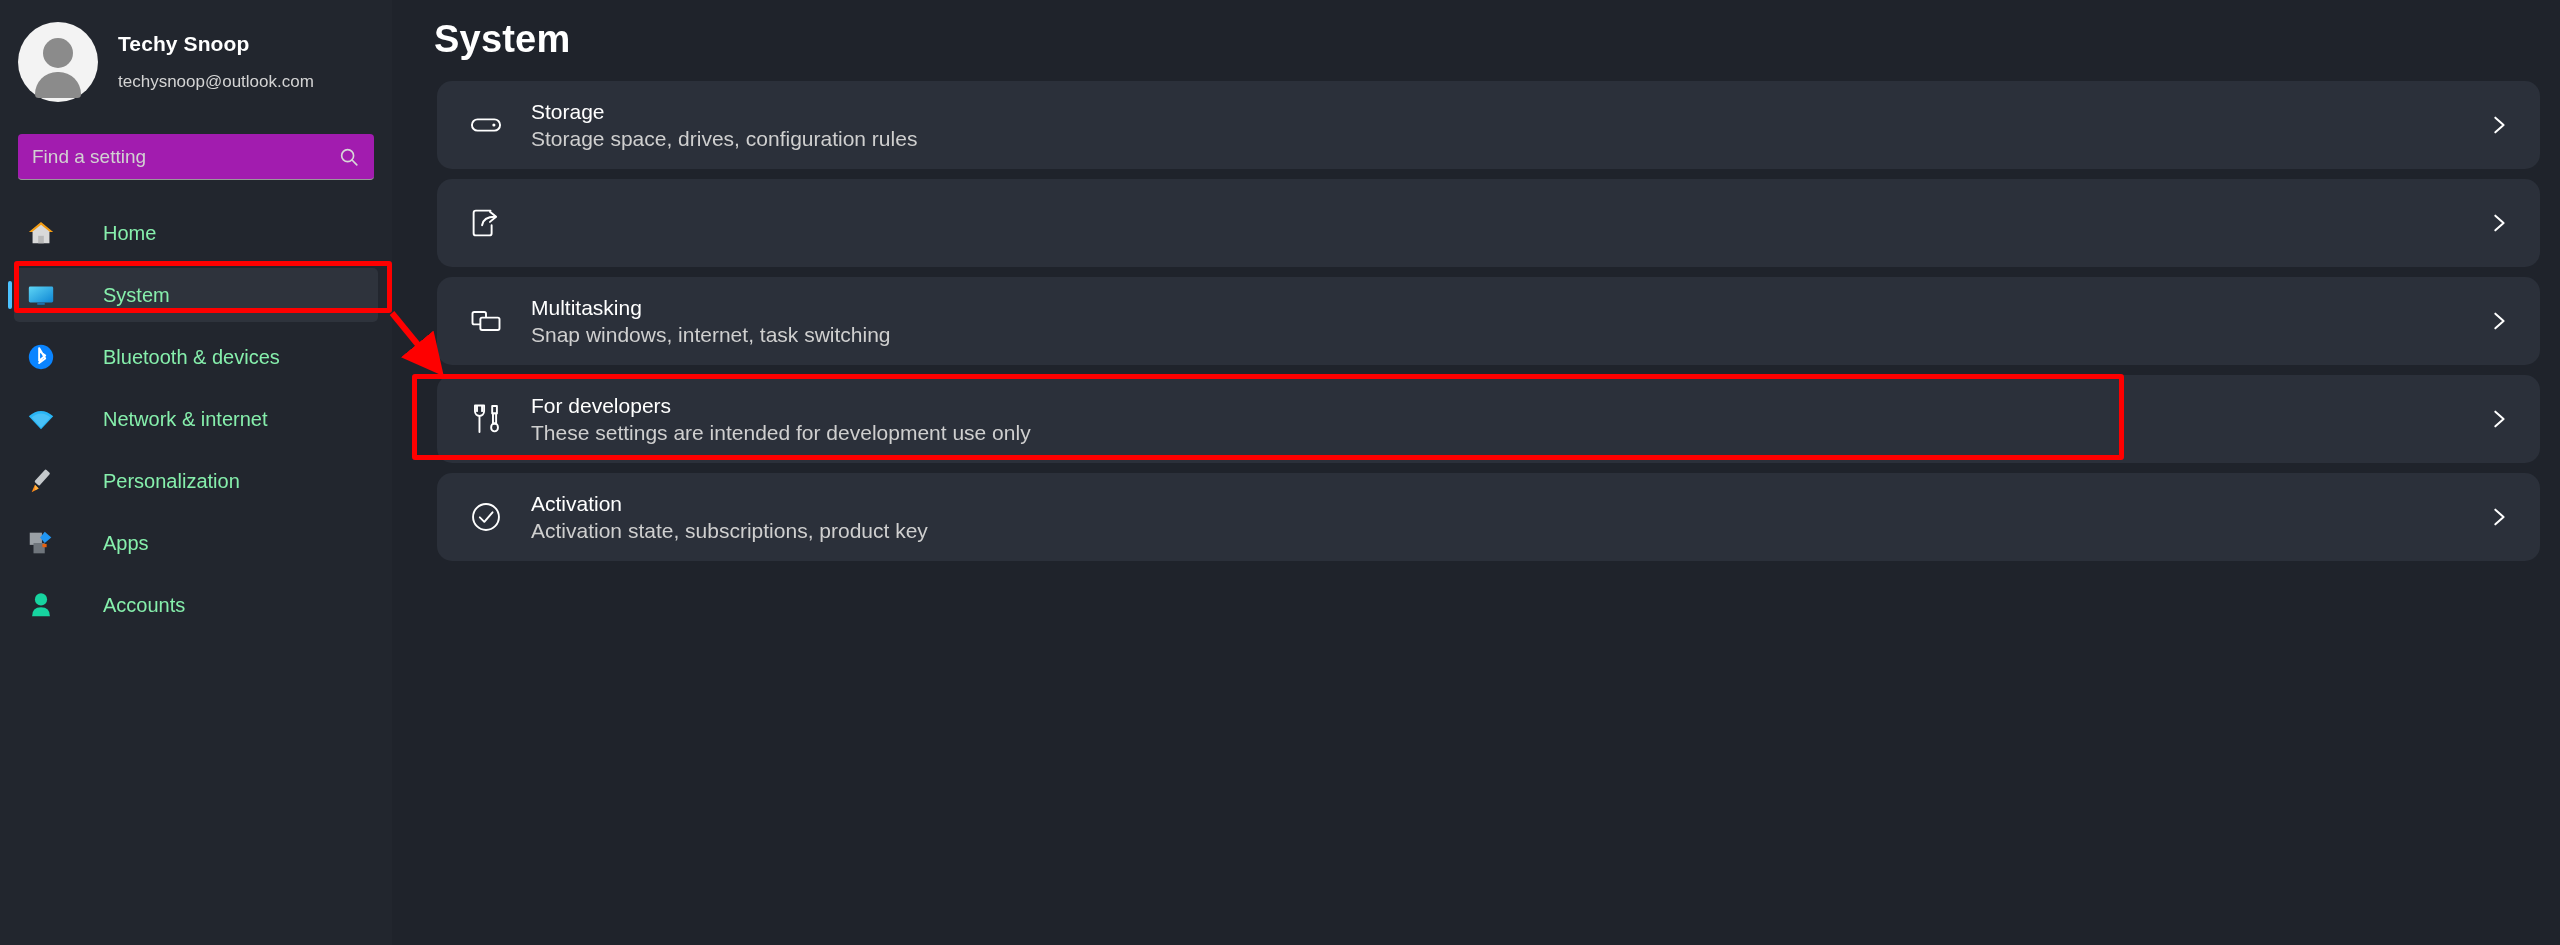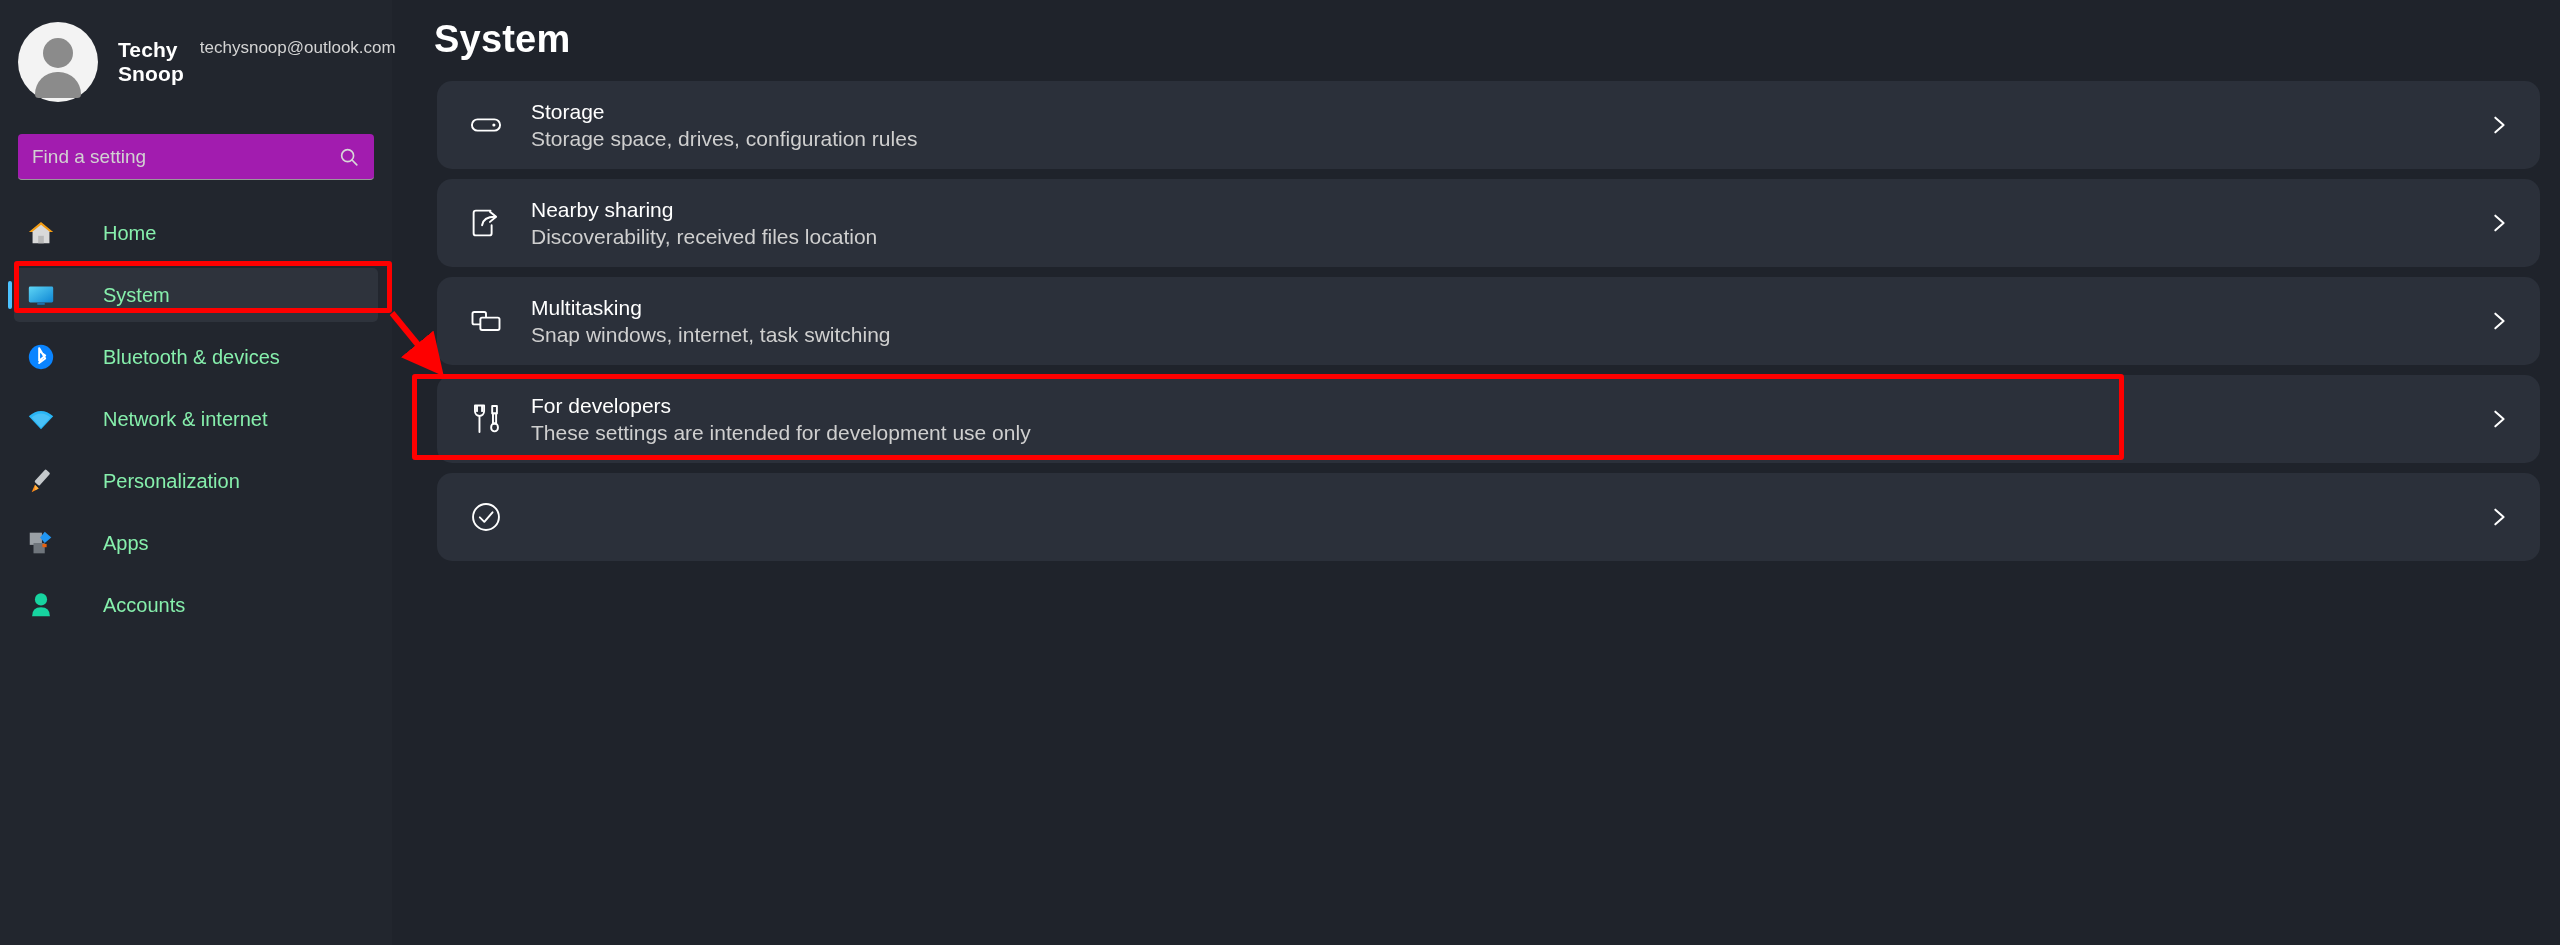--- a/index.html
+++ b/index.html
@@ -43,21 +43,21 @@
     background:#8b8b8b;
     left:25px; top:16px;
   }
   .avatar .body {
     position:absolute;
     width:46px; height:26px;
     border-radius:23px 23px 4px 4px;
     background:#8b8b8b;
     left:17px; top:50px;
   }
-  .acct-text { display:flex; flex-direction:row; gap:16px; }
+  .acct-text { display:flex; flex-direction:column; gap:16px; }
   .acct-name {
     font-size:21px; font-weight:bold;
     color:#ffffff; letter-spacing:.1px;
   }
   .acct-mail {
     font-size:17px; color:#d4d4d4; font-weight:400;
   }
 
   .search-wrap { padding:32px 18px 0 18px; }
   .search-box {
@@ -296,24 +296,20 @@
       </div>
 
       <div class="card">
         <span class="card-ico">
           <svg viewBox="0 0 32 32" width="36" height="36" fill="none" stroke="#ffffff" stroke-width="1.7" stroke-linecap="round" stroke-linejoin="round">
             <path d="M20 5 H7 a2 2 0 0 0 -2 2 V25 a2 2 0 0 0 2 2 H19 a2 2 0 0 0 2 -2 V18"></path>
             <path d="M12.5 18 C13.5 11.5 19 10.5 24 10.5"></path>
             <polyline points="19.5,6 25,10.5 19.5,15"></polyline>
           </svg>
         </span>
-        <span class="card-text">
-          <span class="card-title">Nearby sharing</span>
-          <span class="card-sub">Discoverability, received files location</span>
-        </span>
         <svg class="chev" viewBox="0 0 24 24" fill="none" stroke="#ffffff" stroke-width="2.2" stroke-linecap="round" stroke-linejoin="round">
           <polyline points="8,4 17,12 8,20"></polyline>
         </svg>
       </div>
 
       <div class="card">
         <span class="card-ico">
           <svg viewBox="0 0 32 32" width="36" height="36" fill="none" stroke="#ffffff" stroke-width="1.7" stroke-linejoin="round">
             <rect x="4" y="8" width="12" height="11" rx="1.5"></rect>
             <rect x="11" y="13" width="17" height="11" rx="1.5" fill="#2b303a"></rect>
@@ -346,20 +342,24 @@
           <polyline points="8,4 17,12 8,20"></polyline>
         </svg>
       </div>
 
       <div class="card">
         <span class="card-ico">
           <svg viewBox="0 0 32 32" width="36" height="36" fill="none" stroke="#ffffff" stroke-width="1.7" stroke-linecap="round" stroke-linejoin="round">
             <circle cx="16" cy="16" r="11.5"></circle>
             <polyline points="10.5,16.3 14.5,20.3 21.8,11.8"></polyline>
           </svg>
+        </span>
+        <span class="card-text">
+          <span class="card-title">Activation</span>
+          <span class="card-sub">Activation state, subscriptions, product key</span>
         </span>
         <svg class="chev" viewBox="0 0 24 24" fill="none" stroke="#ffffff" stroke-width="2.2" stroke-linecap="round" stroke-linejoin="round">
           <polyline points="8,4 17,12 8,20"></polyline>
         </svg>
       </div>
 
     </div>
   </main>
 </div>
 

